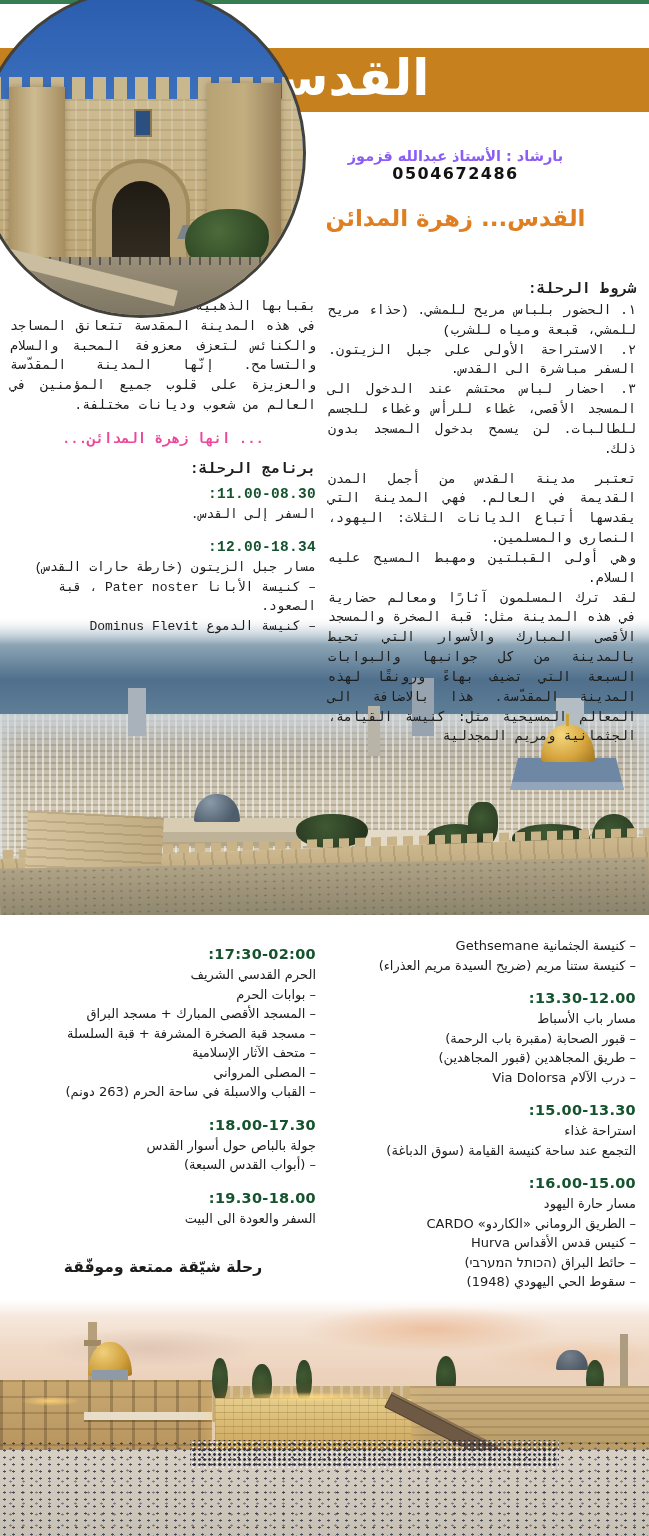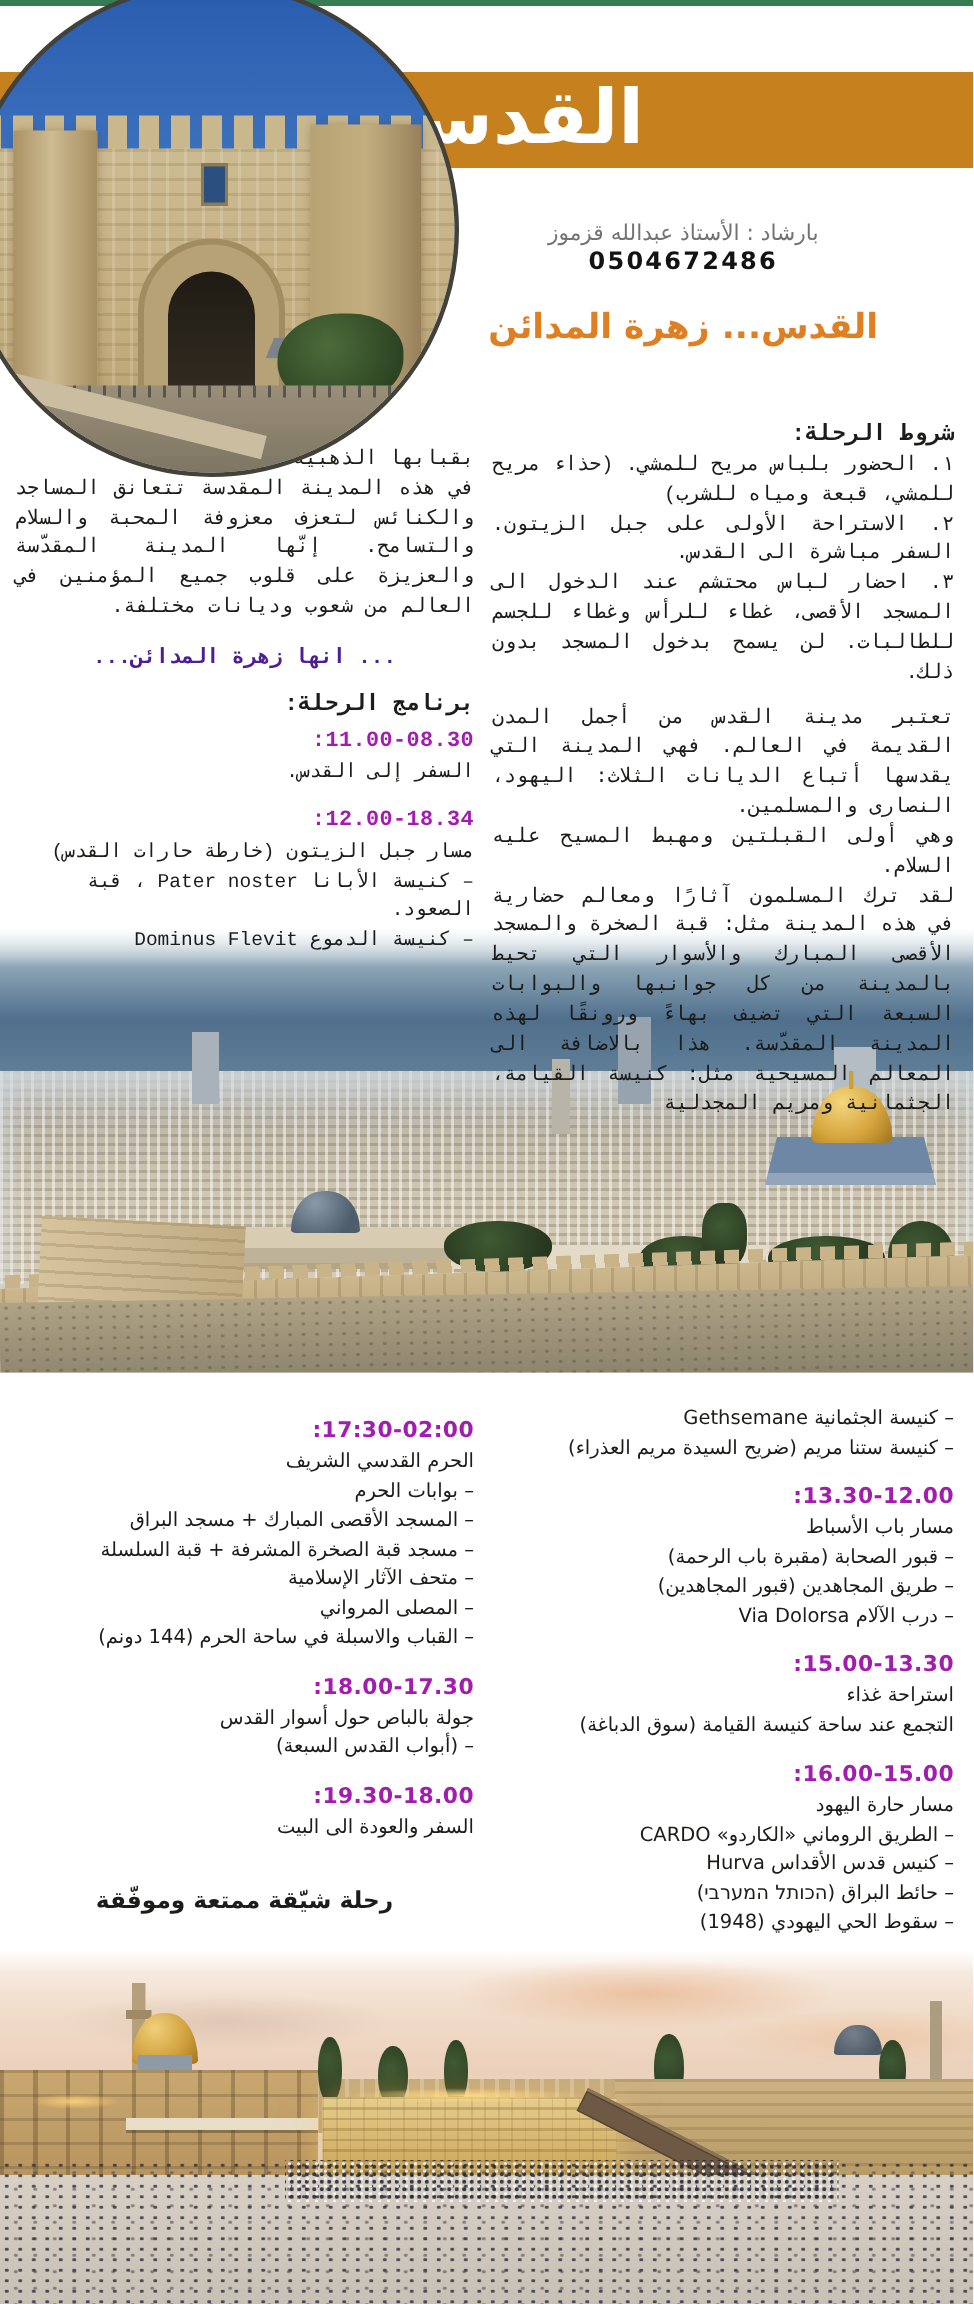--- a/index.html
+++ b/index.html
@@ -5,21 +5,21 @@
   html,body{margin:0;padding:0;background:#ffffff;}
   .page{position:relative;width:649px;height:1536px;margin:0 auto;overflow:hidden;
         background:#ffffff;direction:rtl;font-family:"DejaVu Sans",sans-serif;color:#1c1c1a;}
 
   
   .green-strip{position:absolute;top:0;left:0;right:0;height:4px;background:#377d52;z-index:4;}
   .banner{position:absolute;top:48px;left:0;right:0;height:64px;background:#c6801e;z-index:2;}
   .banner-title{position:absolute;top:0;left:120px;right:80px;height:64px;line-height:60px;
         text-align:center;color:#ffffff;font-size:50px;font-weight:bold;letter-spacing:1px;}
   .contact{position:absolute;top:148px;left:290px;right:28px;text-align:center;z-index:3;}
-  .guide-line{font-weight:normal;font-size:14.5px;color:#737373;}
+  .guide-line{font-weight:bold;font-size:14.5px;color:#8b5cf6;}
   .phone{font-weight:bold;font-size:16px;letter-spacing:1.5px;direction:ltr;color:#131313;}
   .subtitle{position:absolute;top:205px;left:290px;right:28px;text-align:center;z-index:3;
         color:#e07f22;font-weight:bold;font-size:23px;}
 
   
   .circle-photo{position:absolute;top:-12px;left:-24px;width:324px;height:324px;border-radius:50%;
         border:3px solid #42413a;overflow:hidden;z-index:5;background:linear-gradient(180deg,#2a5cae,#3e74c0 40%,#5c8ccb 70%,#6f97cf);}
   .circle-photo *{position:absolute;}
   .dg-cren{left:-12px;right:-12px;top:86px;height:24px;
         background:repeating-linear-gradient(90deg,#c9b88e 0 13px,rgba(0,0,0,0) 13px 21px);}
@@ -52,24 +52,24 @@
   .block2{top:930px;}
   .col{min-width:0;}
   .col-r{width:308px;flex:0 0 308px;}
   .col-l{flex:1 1 auto;}
   .block1 .col-l{padding-top:18px;}
   .block2 .col-r{padding-top:6px;}
   .block2 .col-l{padding-top:8px;}
   .para{font-size:13.4px;line-height:1.48;text-align:justify;}
   .sec-title{font-weight:bold;font-size:15px;margin-bottom:3px;}
   .pline{font-size:13px;line-height:1.5;text-align:right;}
-  .time{direction:ltr;text-align:right;color:#a21caf;font-weight:bold;font-size:14.5px;
+  .time{direction:ltr;text-align:right;color:#14532d;font-weight:bold;font-size:14.5px;
         margin:15px 0 3px;letter-spacing:.3px;}
   .psec.first .time{margin-top:8px;}
-  .flower{color:#4c1d95;font-weight:bold;font-size:14px;text-align:center;margin:14px 0 12px;}
+  .flower{color:#ec4899;font-weight:bold;font-size:14px;text-align:center;margin:14px 0 12px;}
   .gap{height:10px;}
   .closing{font-weight:bold;font-size:15.5px;text-align:center;margin-top:30px;}
 
   
   .panorama{position:absolute;top:618px;left:0;width:649px;height:297px;overflow:hidden;z-index:1;
         background:linear-gradient(180deg,#dfe6ea 0,#8aa3b4 28px,#4f6f8c 62px,#5e7d96 95px,#93a7b2 135px,#c6cfd0 165px,#d9d6c8 200px,#cfc9b8 100%);}
   .panorama *{position:absolute;}
   .pan-fade{left:0;right:0;top:0;height:26px;background:linear-gradient(180deg,#ffffff,rgba(255,255,255,0));z-index:9;}
   .pan-city{left:0;right:0;top:96px;height:142px;
         background:repeating-linear-gradient(90deg,rgba(255,255,255,.5) 0 2px,rgba(0,0,0,0) 2px 7px),
@@ -283,21 +283,21 @@
     </div>
     <div class="col col-l">
       <div class="psec first">
         <div class="time">:17:30-02:00</div>
         <div class="pline">الحرم القدسي الشريف</div>
         <div class="pline">– بوابات الحرم</div>
         <div class="pline">– المسجد الأقصى المبارك + مسجد البراق</div>
         <div class="pline">– مسجد قبة الصخرة المشرفة + قبة السلسلة</div>
         <div class="pline">– متحف الآثار الإسلامية</div>
         <div class="pline">– المصلى المرواني</div>
-        <div class="pline">– القباب والاسبلة في ساحة الحرم (144 دونم)</div>
+        <div class="pline">– القباب والاسبلة في ساحة الحرم (263 دونم)</div>
       </div>
       <div class="psec">
         <div class="time">:18.00-17.30</div>
         <div class="pline">جولة بالباص حول أسوار القدس</div>
         <div class="pline">– (أبواب القدس السبعة)</div>
       </div>
       <div class="psec">
         <div class="time">:19.30-18.00</div>
         <div class="pline">السفر والعودة الى البيت</div>
       </div>

